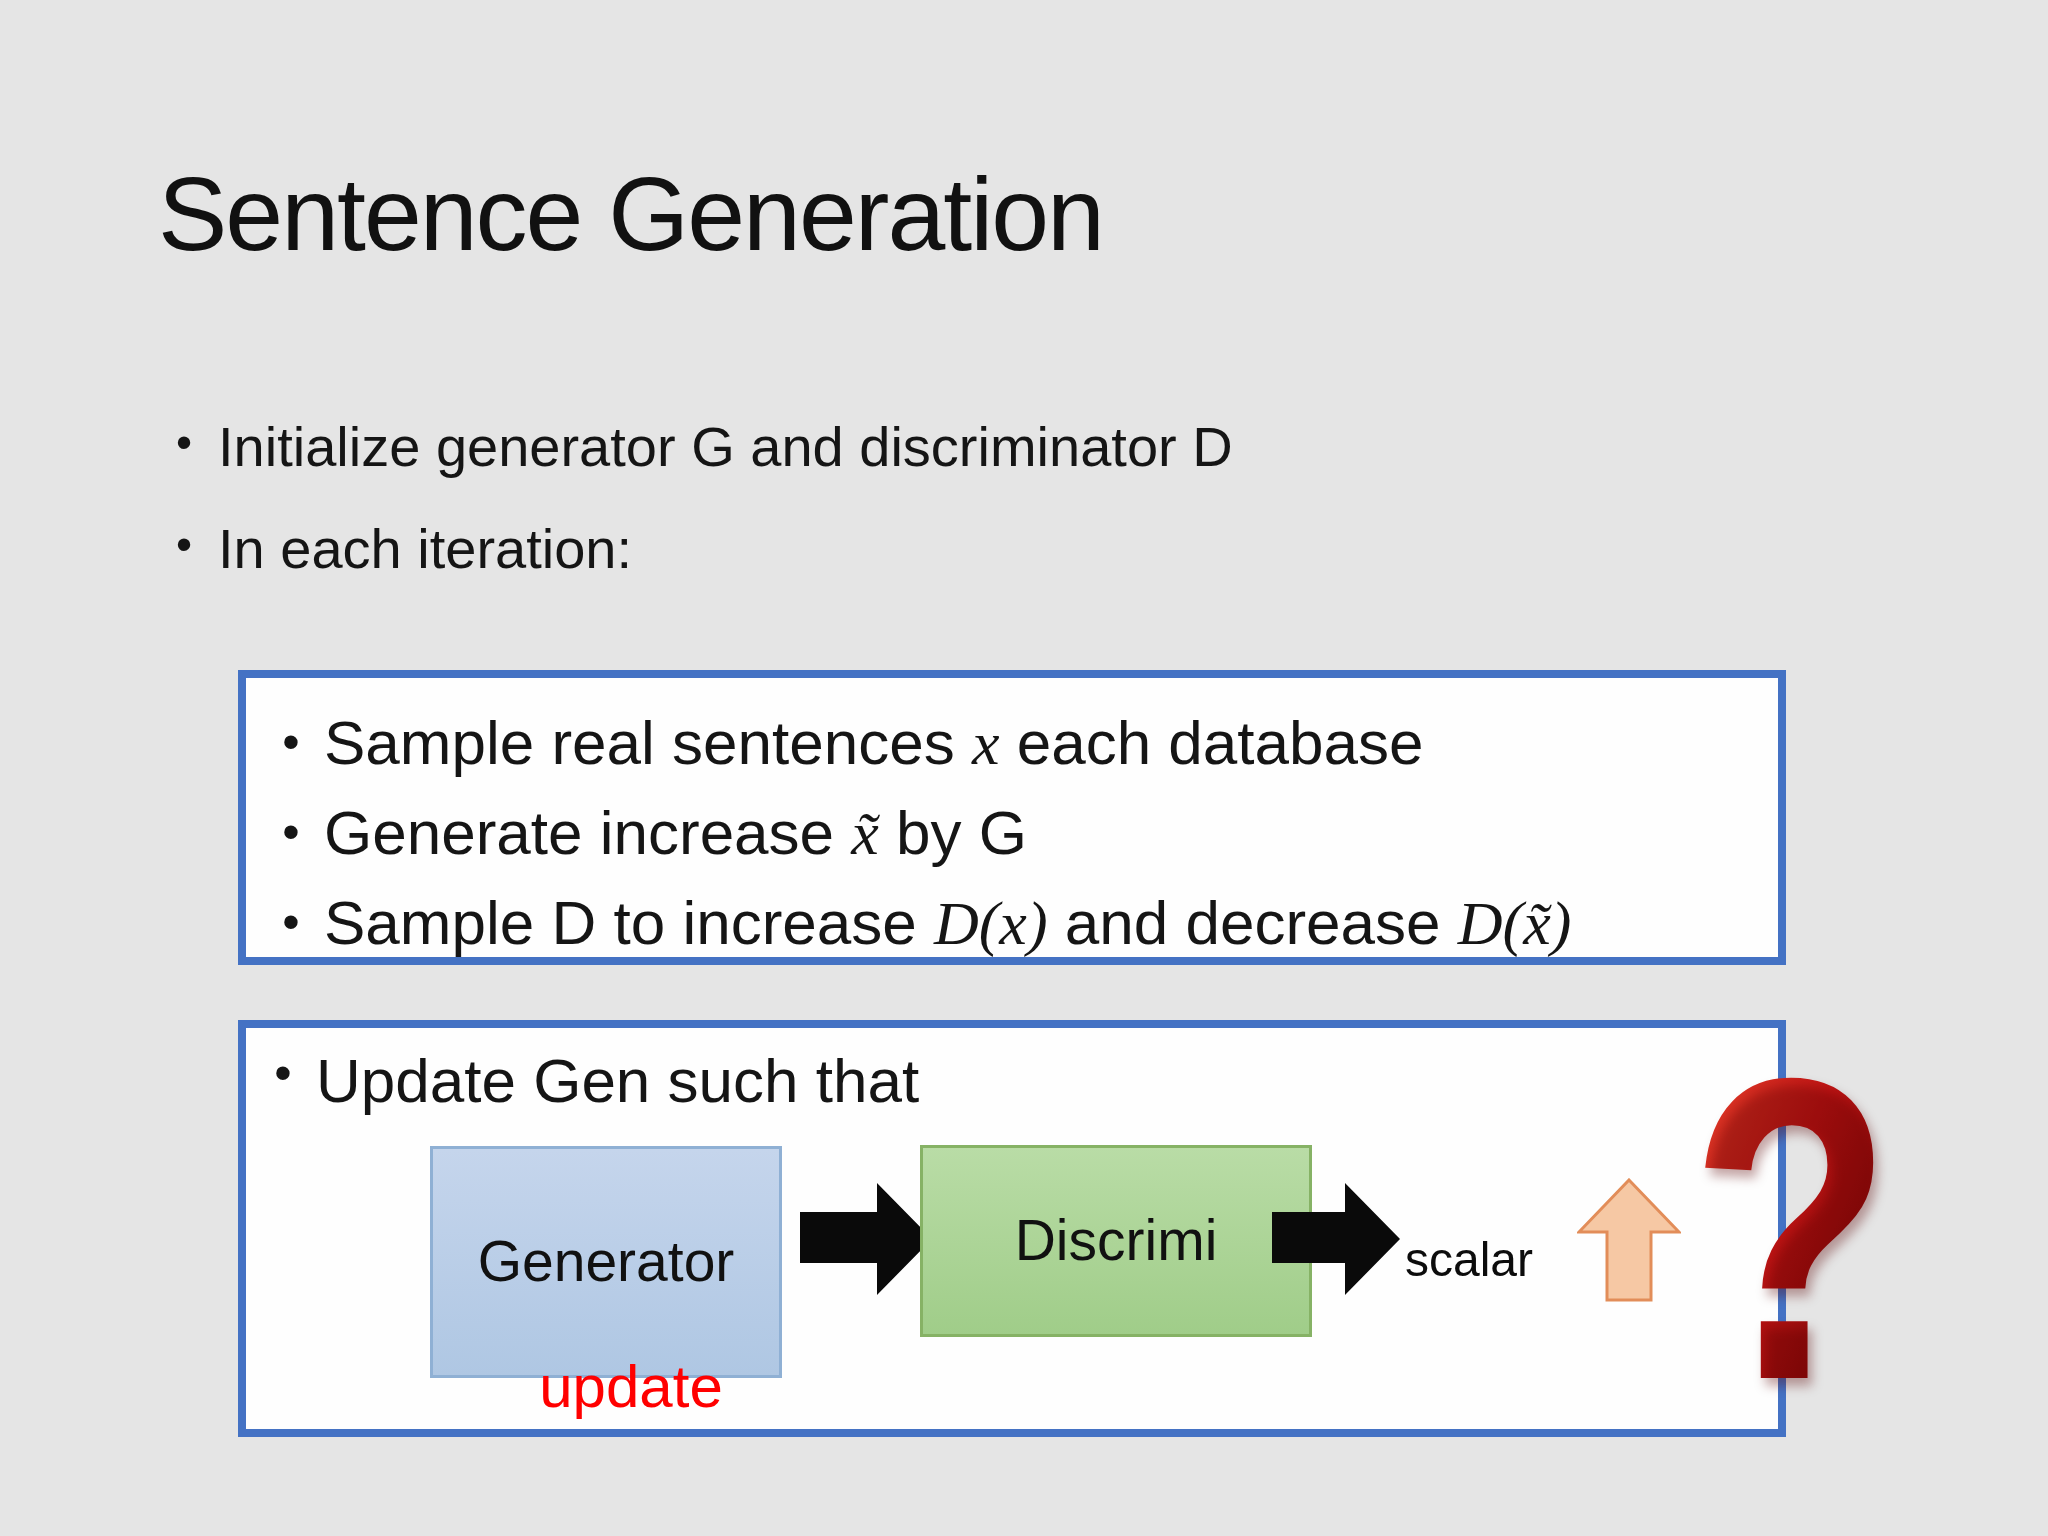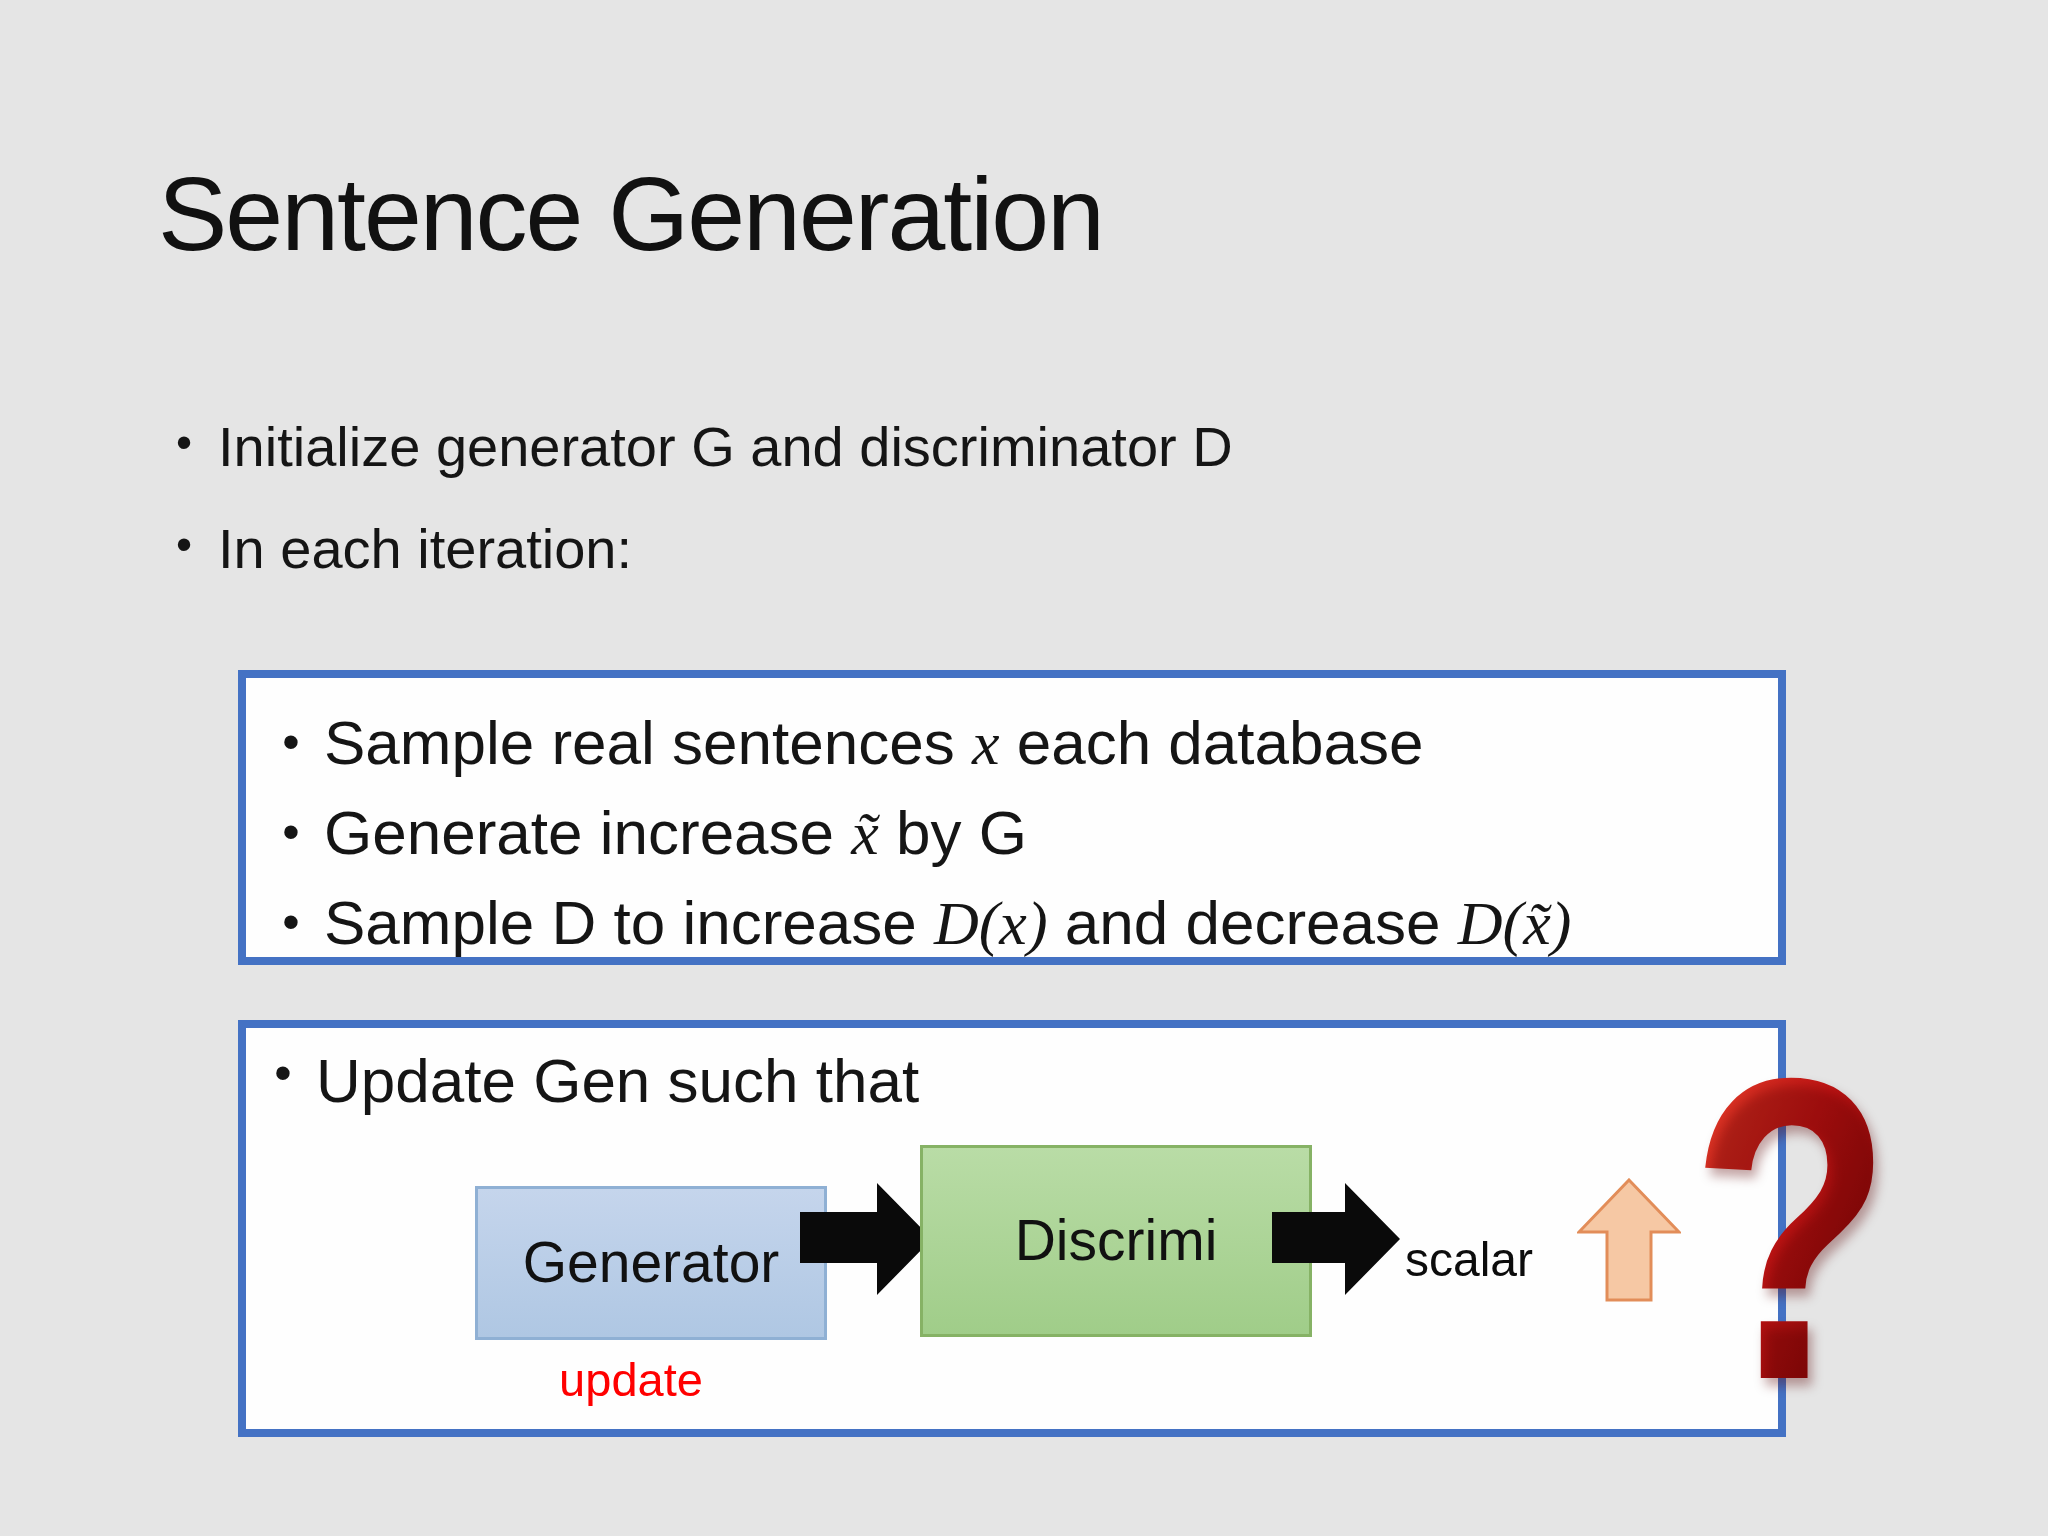--- a/index.html
+++ b/index.html
@@ -24,30 +24,30 @@
   .frame1 .inner{position:absolute;left:12px;top:20px;}
   .box-bullet{font-size:62px;line-height:89px;}
   .box-bullet .bullet-dot{width:66px;text-align:center;font-size:0.8em;}
   .math{font-family:"Liberation Serif",serif;font-style:italic;}
   .frame2-bullet{left:250px;top:1041px;font-size:62px;line-height:1.3;}
   .node{
     box-sizing:border-box;display:flex;align-items:center;justify-content:center;
     text-align:center;font-size:57px;line-height:1.12;color:#111;
   }
   .gen-node{
-    left:475px;top:1146px;width:352px;height:154px;
-    background:linear-gradient(#c5d5ec,#afc7e3);border:3px solid #8fb0d4;margin-top:40px;
+    left:430px;top:1146px;width:352px;height:232px;
+    background:linear-gradient(#c5d5ec,#afc7e3);border:3px solid #8fb0d4;
   }
   .disc-node{
     left:920px;top:1145px;width:392px;height:192px;
     background:linear-gradient(#b9dca6,#a0cd89);border:3px solid #86b265;
   }
   .update-label{
     left:455px;top:1352px;width:352px;text-align:center;
-    font-size:47px;color:#ff0000;
+    font-size:60px;color:#ff0000;
   }
   .scalar-label{left:1405px;top:1232px;font-size:48px;color:#0c0c0c;white-space:nowrap;}
   .qm{
     left:1690px;top:1014px;font-size:430px;line-height:1;font-weight:bold;
     transform:scale(0.77,1);transform-origin:0 0;
     color:#a50f0f;text-shadow:6px 8px 12px rgba(90,0,0,0.35);
   }
   @supports ((-webkit-background-clip:text) or (background-clip:text)){
     .qm{
       background:linear-gradient(118deg,#e23a28 12%,#c01414 45%,#8c0a0a 72%,#6e0606 95%);

